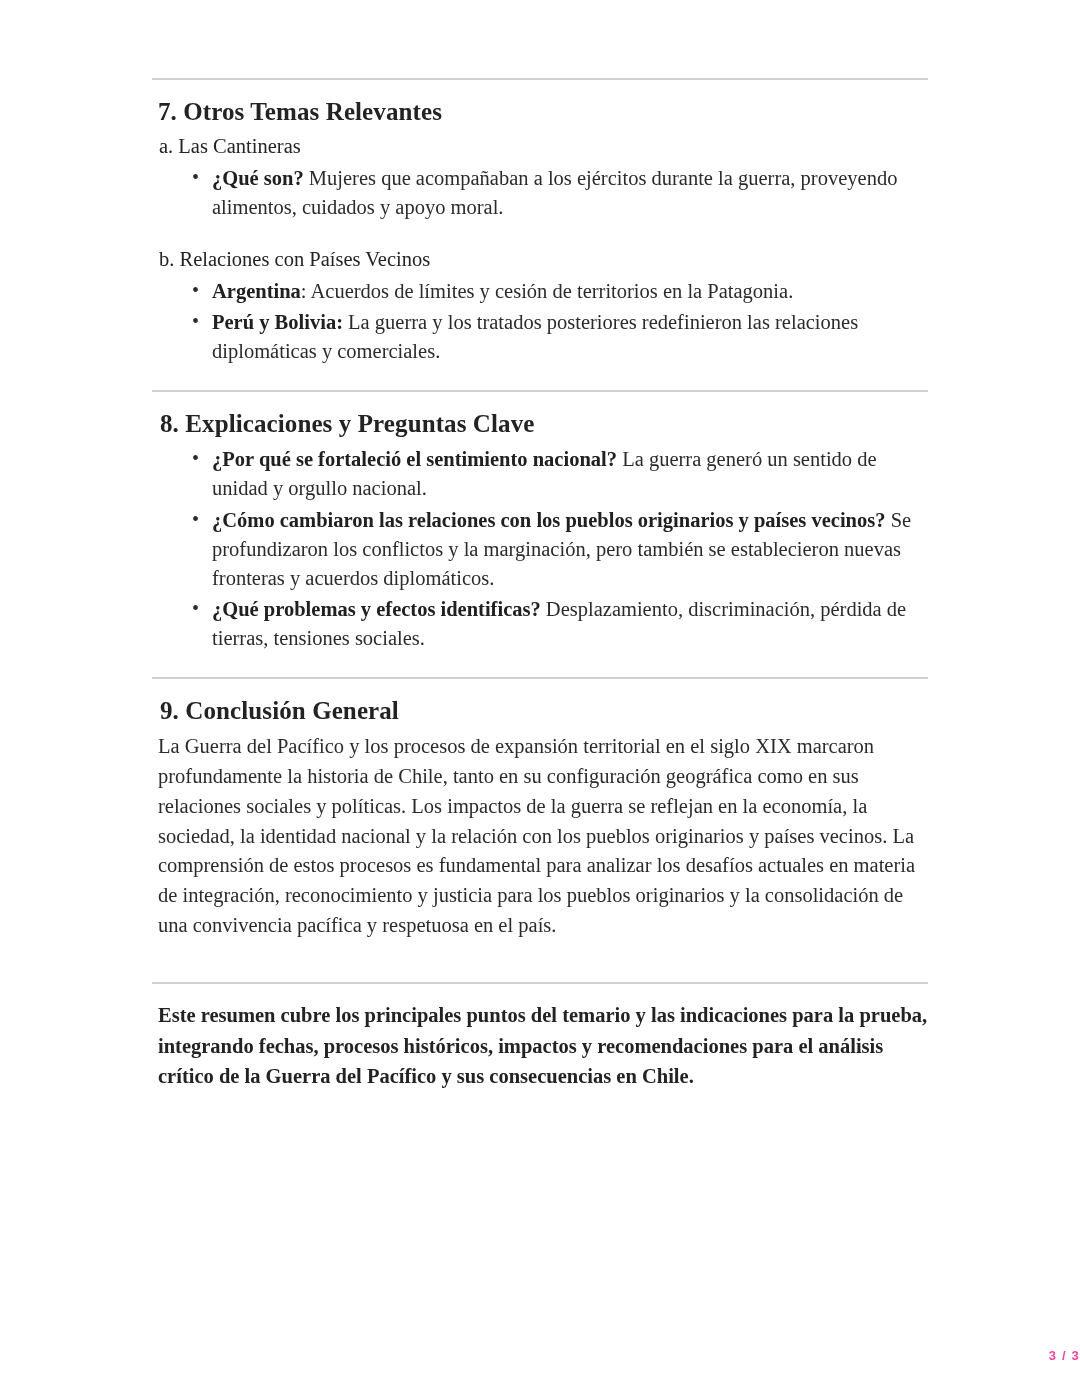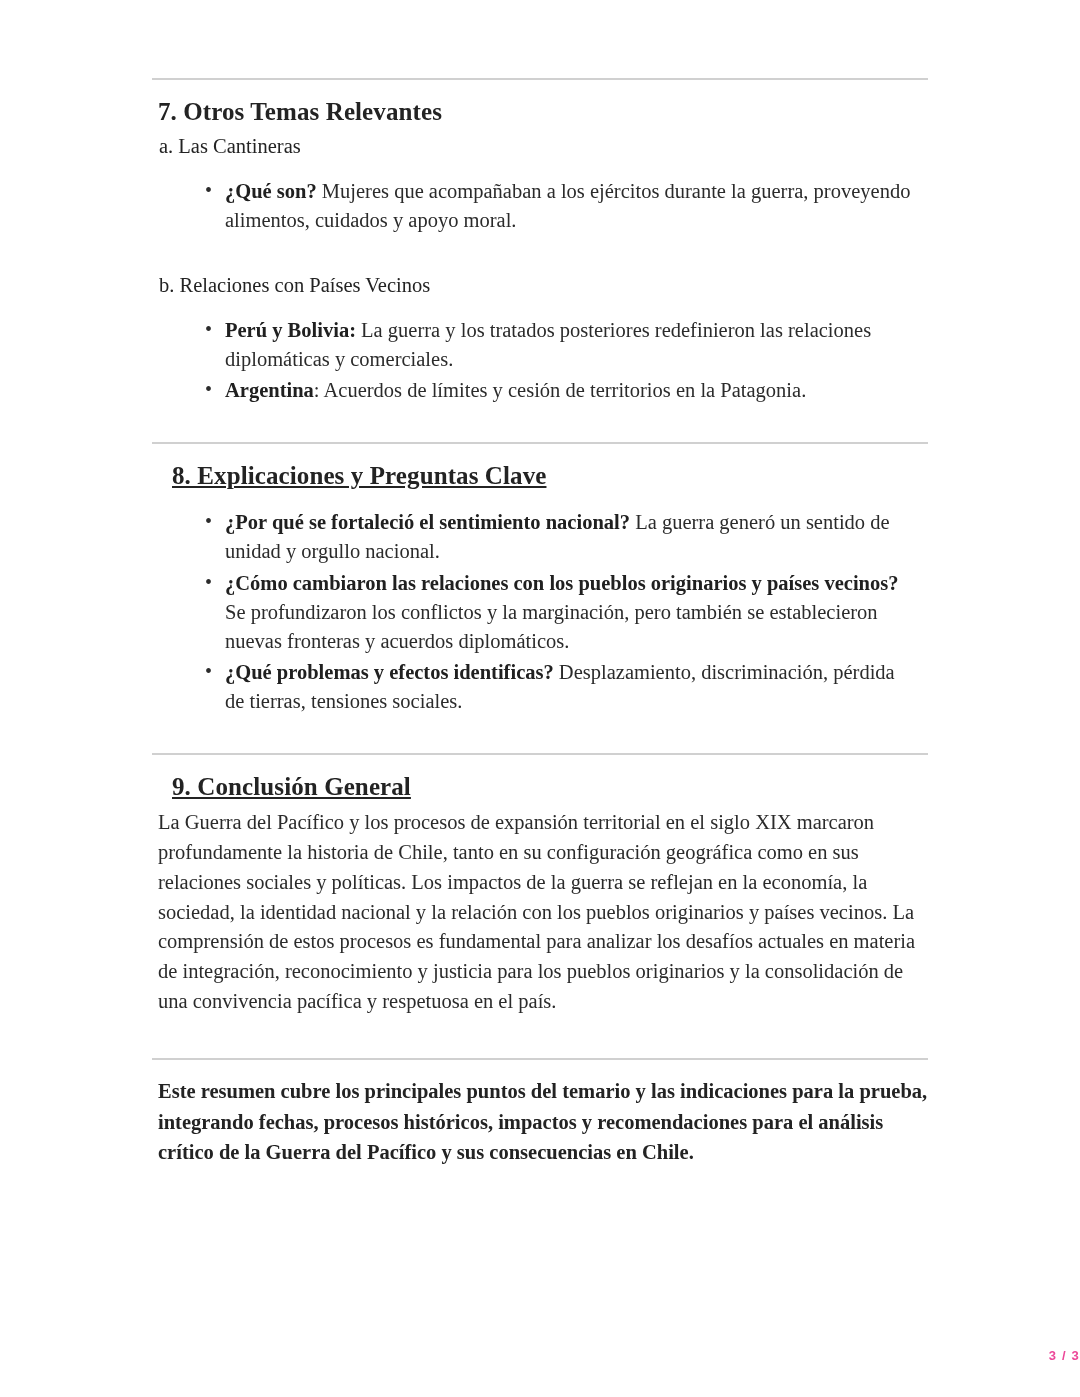--- a/index.html
+++ b/index.html
@@ -49,35 +49,34 @@
 
   h1.section-title {
     font-size: 25px;
     font-weight: bold;
     letter-spacing: 0.1px;
     line-height: 1.25;
     margin: 0 0 6px 6px;
     color: #232323;
   }
   h1.section-title.indented {
-    margin-left: 20px;
-    text-decoration: underline;
+    margin-left: 8px;
   }
 
   h2.sub-title {
     font-size: 20.5px;
     font-weight: normal;
     line-height: 1.3;
     margin: 0 0 2px 7px;
     color: #232323;
   }
 
   ul.bullets {
     list-style: none;
-    margin: 17px;
+    margin: 4px;
     padding: 0;
   }
   ul.bullets > li {
     position: relative;
     padding-left: 56px;
     font-size: 20.5px;
     line-height: 1.42;
     margin: 0 0 2px 0;
     color: #2b2b2b;
   }
@@ -142,24 +141,24 @@
           <span class="lead">¿Qué son?</span><span> Mujeres que acompañaban a los ejércitos durante la guerra, proveyendo alimentos, cuidados y apoyo moral.</span>
         </li>
       </ul>
 
       <div class="gap-md"></div>
 
       <h2 class="sub-title">b. Relaciones con Países Vecinos</h2>
 
       <ul class="bullets">
         <li>
+          <span class="lead">Argentina</span><span>: Acuerdos de límites y cesión de territorios en la Patagonia.</span>
+        </li>
+        <li>
           <span class="lead">Perú y Bolivia:</span><span> La guerra y los tratados posteriores redefinieron las relaciones diplomáticas y comerciales.</span>
-        </li>
-        <li>
-          <span class="lead">Argentina</span><span>: Acuerdos de límites y cesión de territorios en la Patagonia.</span>
         </li>
       </ul>
 
       <div class="gap-md"></div>
     </div>
 
     <hr class="rule">
 
     <div class="section">
       <h1 class="section-title indented">8. Explicaciones y Preguntas Clave</h1>

